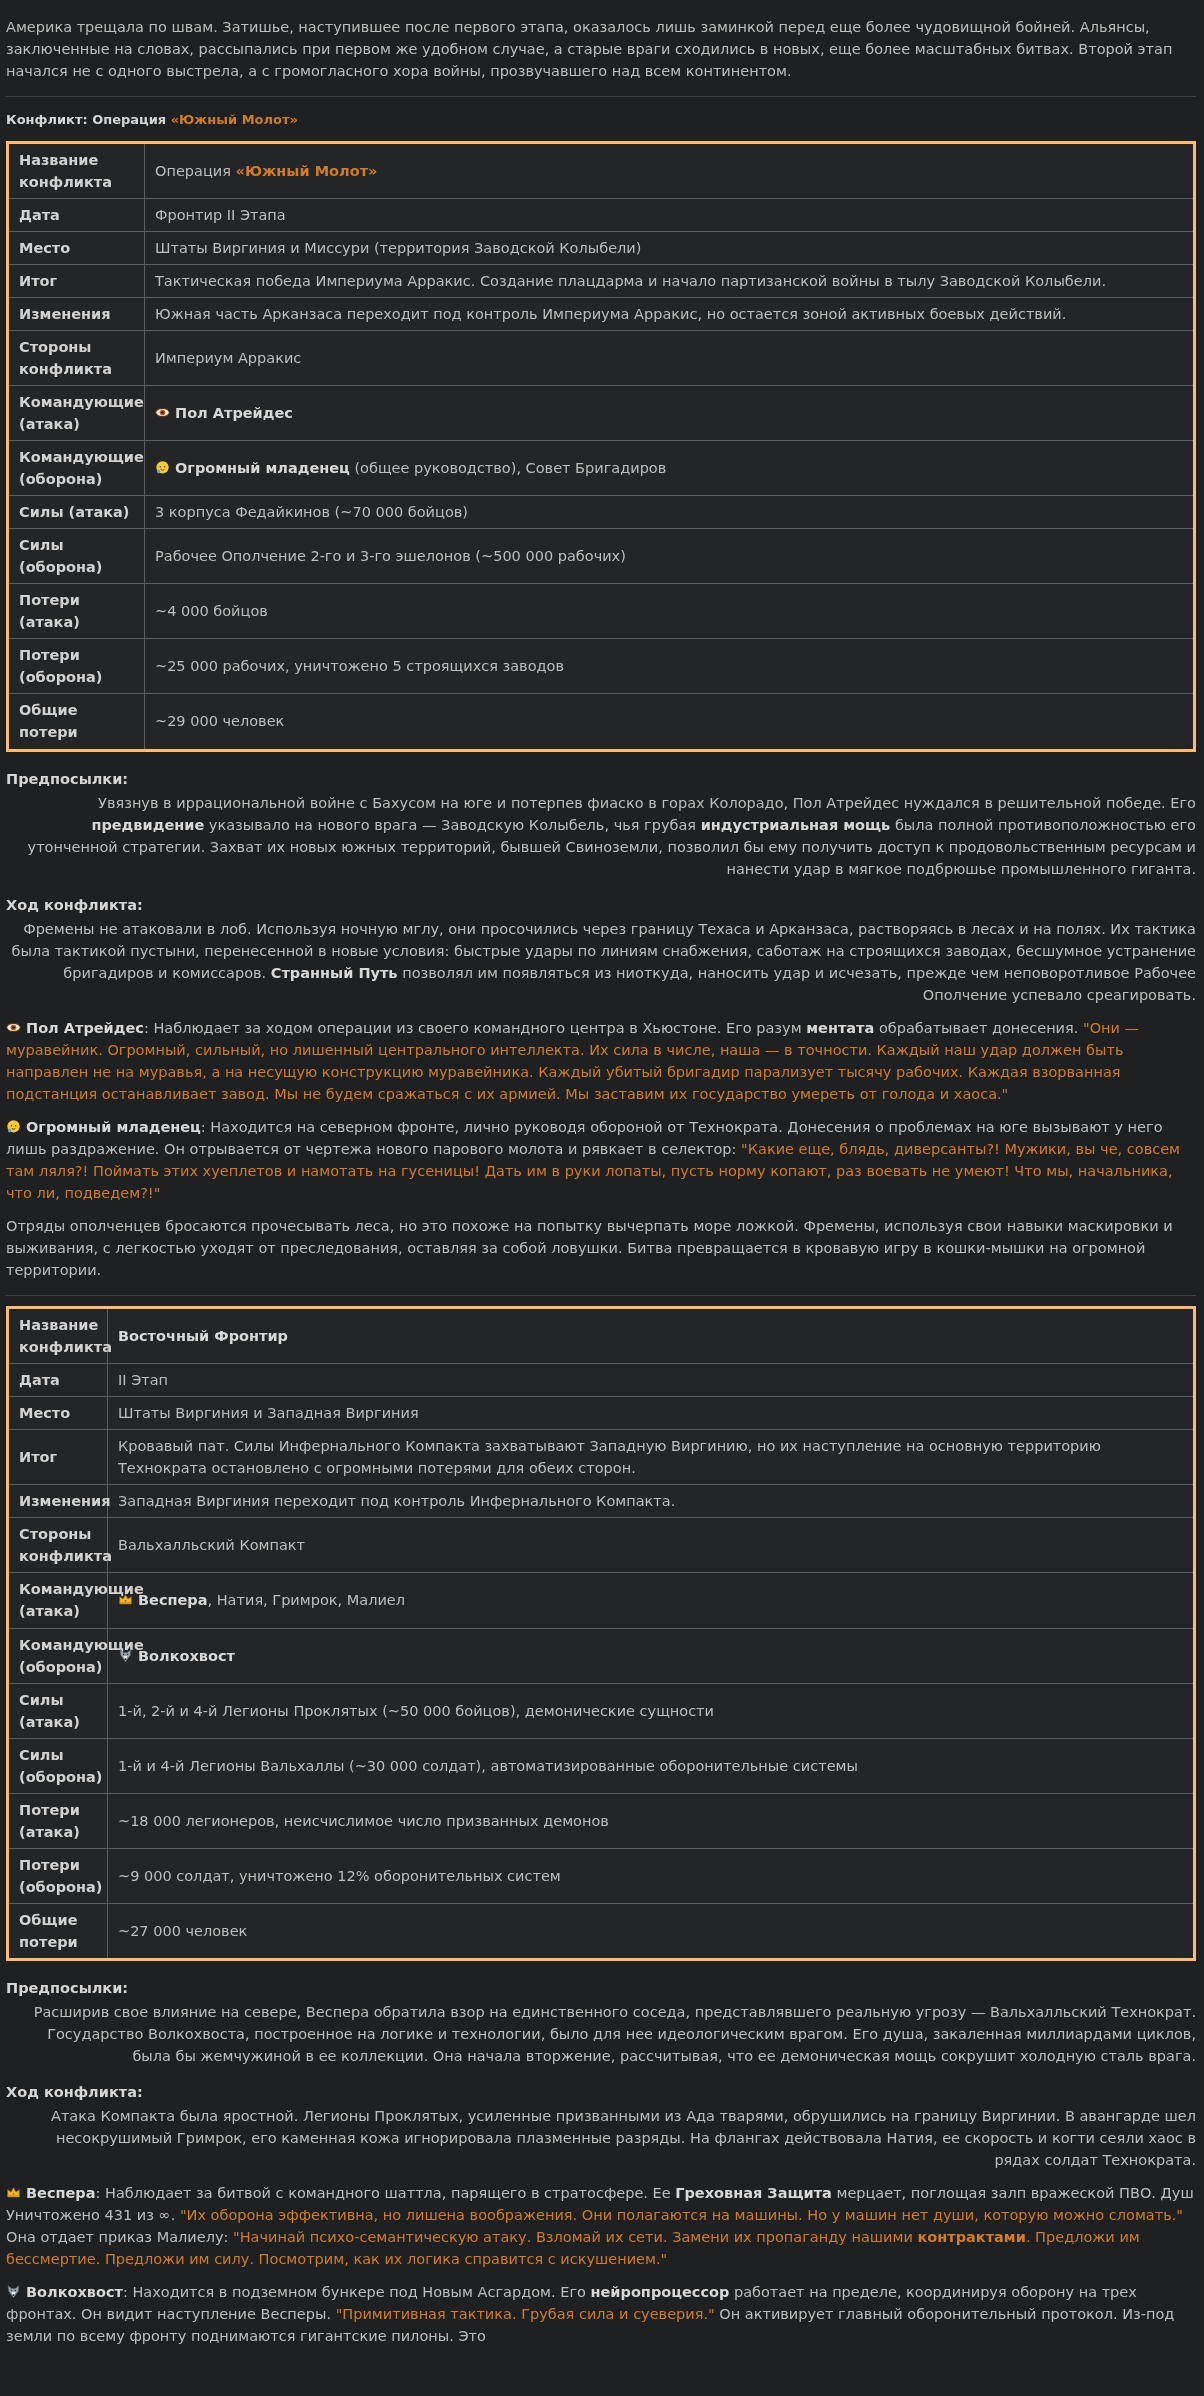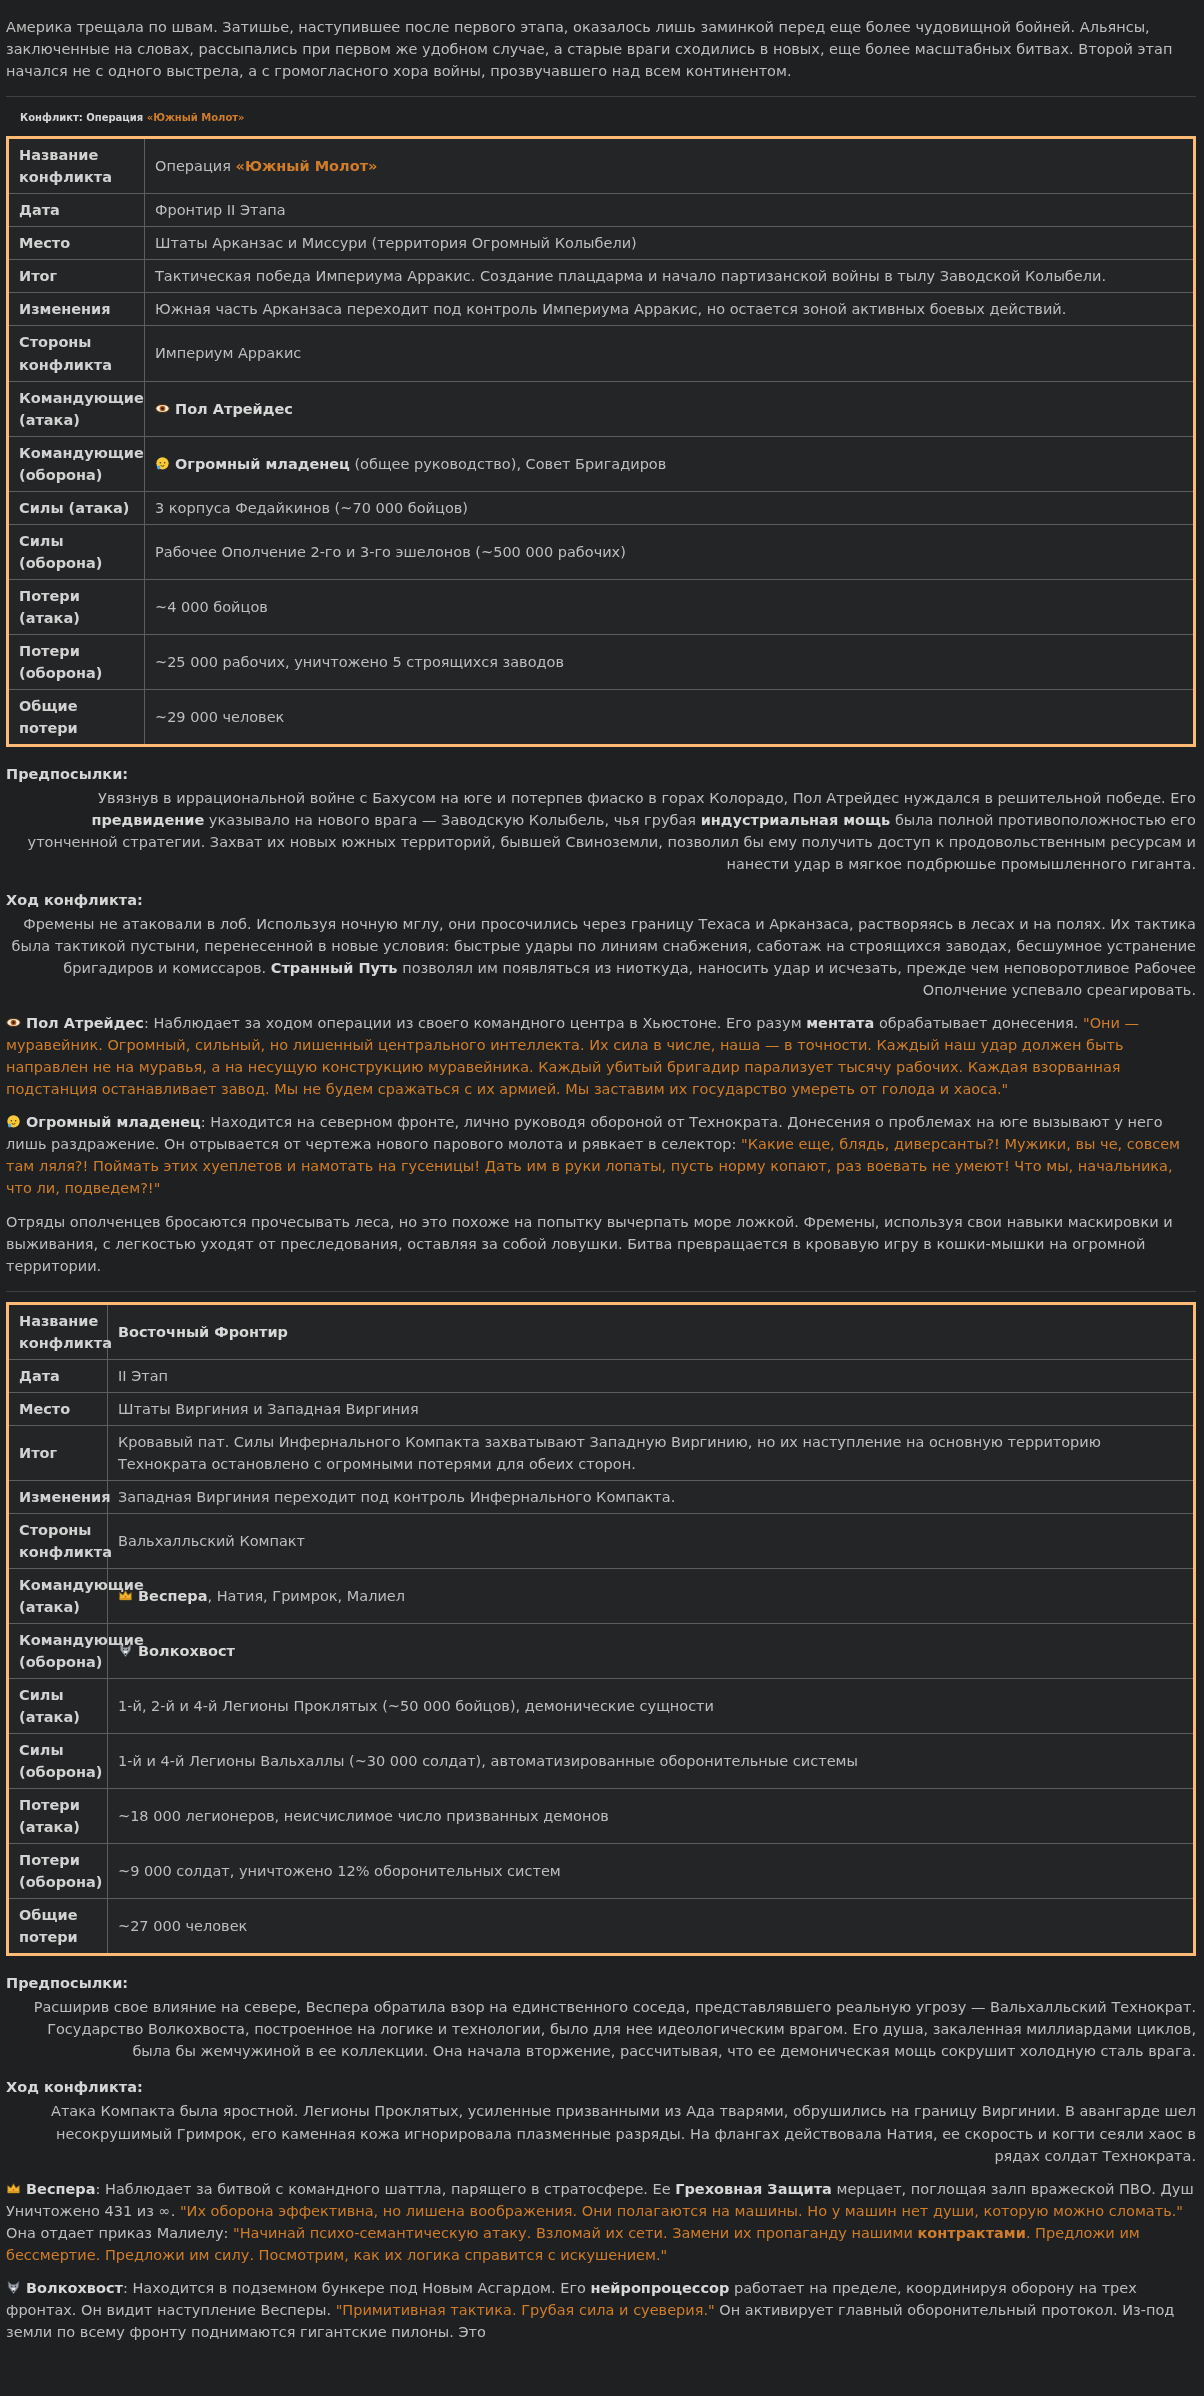--- a/index.html
+++ b/index.html
@@ -6,21 +6,21 @@
   body{
     background:#1f2021;
     color:#bdbebe;
     font-family:"DejaVu Sans","Liberation Sans",sans-serif;
     font-size:14.5px;
     line-height:1.52;
   }
   main{padding:5px 8px 18px 6px;max-width:1204px;box-sizing:border-box;}
   p{margin:11px 0;}
   h2{font-size:18px;color:#d9d9d9;margin:20px 0 6px;font-weight:bold;}
-  .conflict-h{font-weight:bold;color:#d6d6d6;margin:13px 14px 11px;font-size:10px;}
+  .conflict-h{font-weight:bold;color:#d6d6d6;margin:13px 0 11px;font-size:13px;}
   .plabel{font-weight:bold;color:#d6d6d6;margin:14px 0 2px;}
   .plabel + p{margin-top:2px;text-align:right;}
   hr{border:none;border-top:1px solid #3e3f40;margin:14px 0 10px;}
   table{width:100%;table-layout:fixed;border-collapse:collapse;background:#242526;border:3px solid #fdba74;margin:4px 0 16px;}
   td{border:1px solid #5e5e5e;padding:5px 10px;vertical-align:middle;}
   td.lbl{font-weight:bold;color:#d2d2d2;}
   [data-name="conflict-1-infobox"] col.label-col{width:137px;}
   [data-name="conflict-2-infobox"] col.label-col{width:100px;}
   .b{font-weight:bold;color:#d8d8d8;}
   .o{color:#cf7d2a;}
@@ -45,21 +45,21 @@
         <tr data-name="table-row">
           <td class="lbl" data-name="row-label">Название конфликта</td>
           <td class="val" data-name="row-value"><span data-name="text-run">Операция </span><span class="b o lnk" data-name="conflict-1-link">«Южный Молот»</span></td>
         </tr>
         <tr data-name="table-row">
           <td class="lbl" data-name="row-label">Дата</td>
           <td class="val" data-name="row-value"><span data-name="text-run">Фронтир II Этапа</span></td>
         </tr>
         <tr data-name="table-row">
           <td class="lbl" data-name="row-label">Место</td>
-          <td class="val" data-name="row-value"><span data-name="text-run">Штаты Арканзас и Миссури (территория Огромный Колыбели)</span></td>
+          <td class="val" data-name="row-value"><span data-name="text-run">Штаты Виргиния и Миссури (территория Заводской Колыбели)</span></td>
         </tr>
         <tr data-name="table-row">
           <td class="lbl" data-name="row-label">Итог</td>
           <td class="val" data-name="row-value"><span data-name="text-run">Тактическая победа Империума Арракис. Создание плацдарма и начало партизанской войны в тылу Заводской Колыбели.</span></td>
         </tr>
         <tr data-name="table-row">
           <td class="lbl" data-name="row-label">Изменения</td>
           <td class="val" data-name="row-value"><span data-name="text-run">Южная часть Арканзаса переходит под контроль Империума Арракис, но остается зоной активных боевых действий.</span></td>
         </tr>
         <tr data-name="table-row">

